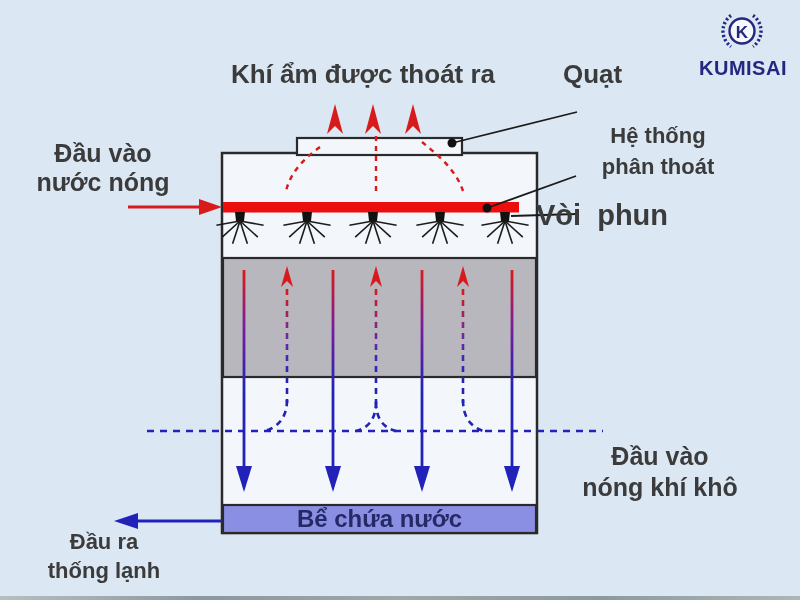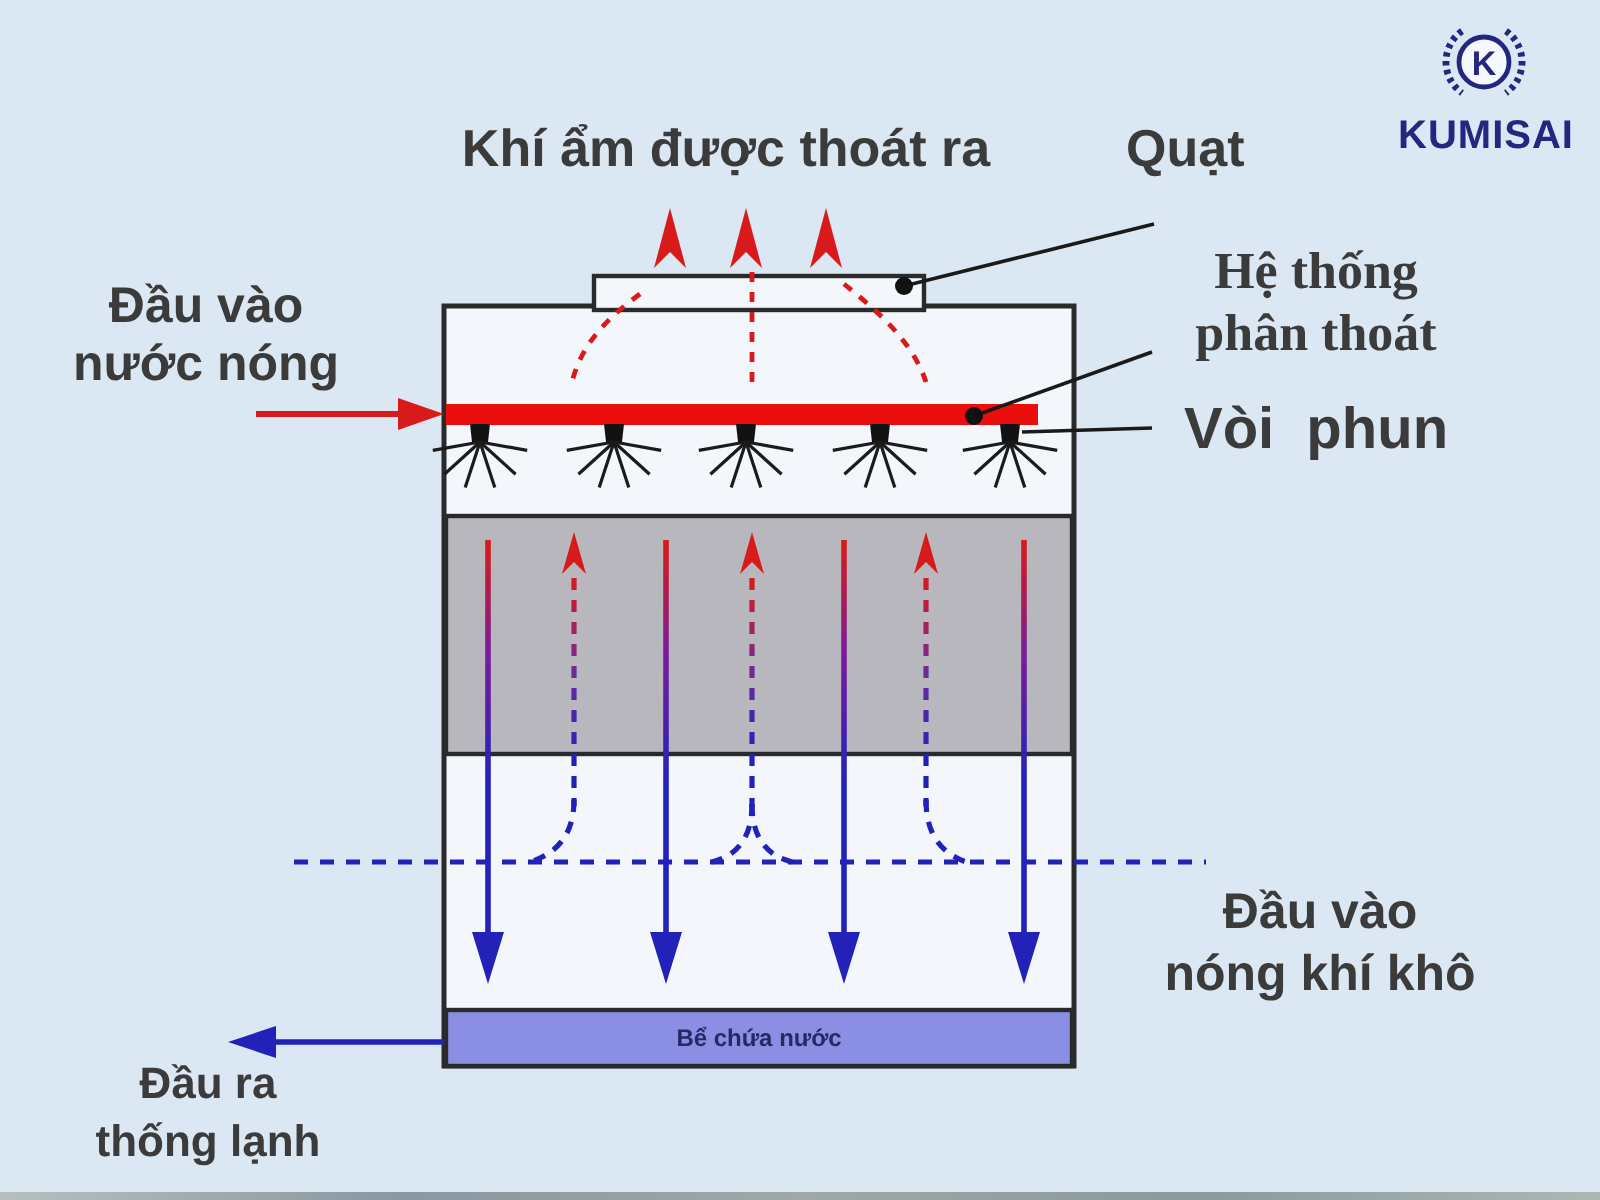--- a/index.html
+++ b/index.html
@@ -8,29 +8,29 @@
     position:relative;width:800px;height:600px;overflow:hidden;
     background:var(--background,#dce7f4);
   }
   .lbl{
     position:absolute;font-weight:700;color:var(--label-text,#3b3b3b);
     text-align:center;line-height:1.12;white-space:nowrap;
   }
   .lbl .line{display:block;}
   #lbl-moist{left:210px;top:60px;width:306px;font-size:26px;}
   #lbl-fan{left:563px;top:60px;width:120px;font-size:26px;text-align:left;}
-  #lbl-dist{left:553px;top:120px;width:210px;font-size:26px;line-height:31px;font-family:Liberation Serif, serif;}
-  #lbl-nozzle{left:592px;top:199px;width:170px;font-size:29px;text-align:left;word-spacing:8px;}
+  #lbl-dist{left:553px;top:120px;width:210px;font-size:22px;line-height:31px;}
+  #lbl-nozzle{left:536px;top:199px;width:170px;font-size:29px;text-align:left;word-spacing:8px;}
   #lbl-hot{left:16px;top:139px;width:174px;font-size:25px;line-height:29px;}
   #lbl-dry{left:538px;top:441px;width:244px;font-size:25px;line-height:31px;}
   #lbl-cold{left:13px;top:527px;width:182px;font-size:22px;line-height:29px;}
   #lbl-tank{
     position:absolute;left:223px;top:505px;width:313px;height:28px;
     display:flex;align-items:center;justify-content:center;
-    font-weight:700;font-size:12px;color:var(--tank-text,#252a66);
+    font-weight:700;font-size:24px;color:var(--tank-text,#252a66);
   }
   #watermark{
     position:absolute;left:381px;top:289px;font-size:25px;font-weight:800;
     letter-spacing:.5px;color:rgba(255,255,255,0.18);
     -webkit-text-stroke:1.6px rgba(255,255,255,0.92);
     text-shadow:0 0 1px rgba(255,255,255,.45);white-space:nowrap;
   }
   #logo{position:absolute;left:668px;top:6px;width:150px;text-align:center;}
   #logo-name{
     font-size:20px;font-weight:800;letter-spacing:.5px;margin-top:1px;

